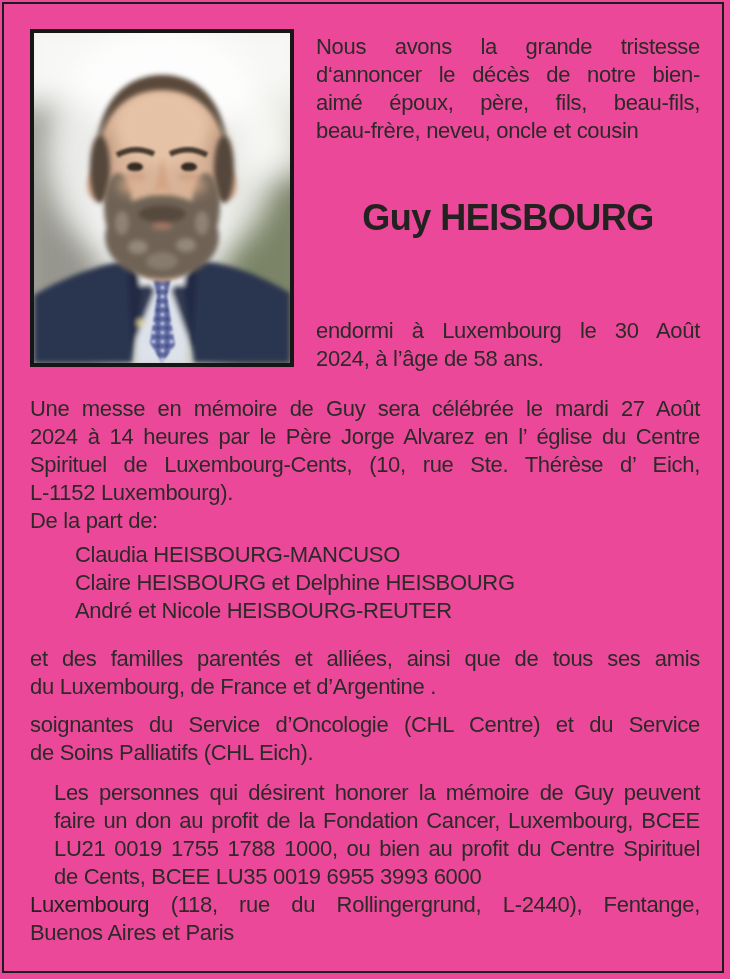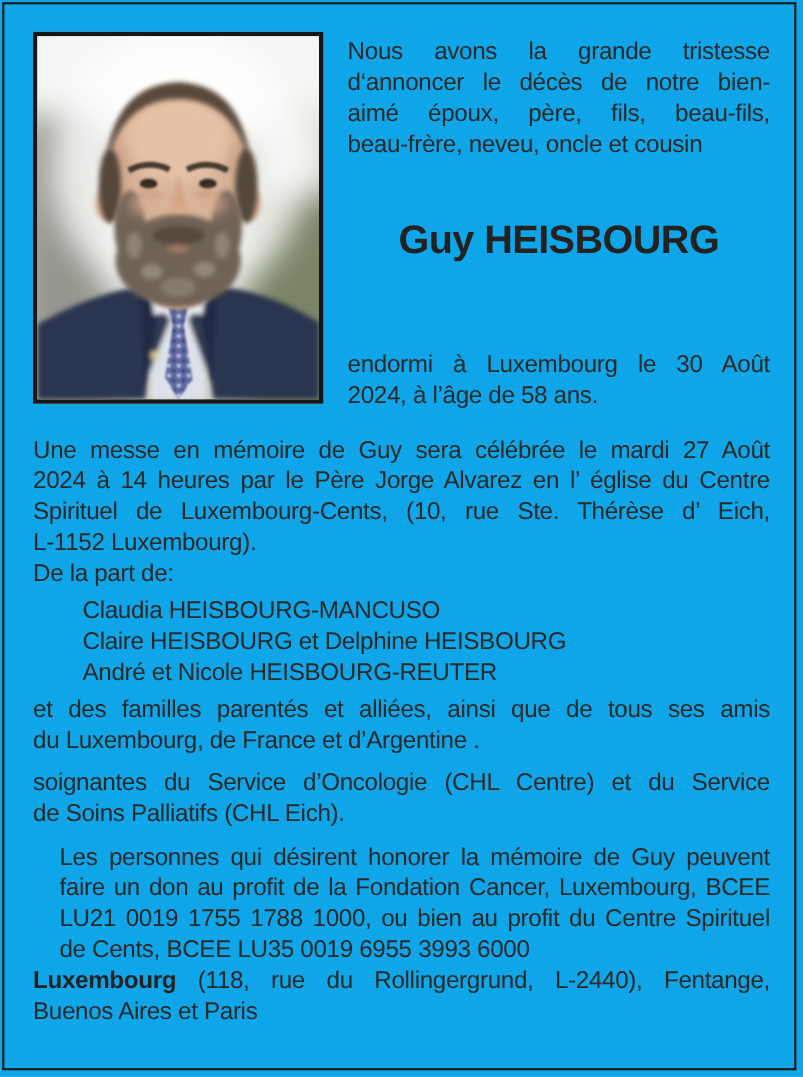--- a/index.html
+++ b/index.html
@@ -1,17 +1,17 @@
 <!DOCTYPE html>
 <html><head>
 <meta charset="utf-8">
 <style>
   html,body{margin:0;padding:0;background:#ffffff;}
   .sheet{
-    position:relative;width:730px;height:979px;background:#0ea5e9;overflow:hidden;
+    position:relative;width:730px;height:979px;background:#ec4899;overflow:hidden;
     font-family:"Liberation Sans","DejaVu Sans",sans-serif;color:#2b2a28;
   }
   .outer-border{
     position:absolute;left:2px;top:2px;width:722px;height:971px;
     border:2px solid #1c1c1a;box-sizing:border-box;pointer-events:none;
   }
   .content{position:absolute;left:30px;top:29px;width:670px;}
   .top-row{display:flex;}
   .photo-frame{
     margin:0;flex:0 0 auto;width:264px;height:338px;box-sizing:border-box;
@@ -25,25 +25,25 @@
   .intro{margin-top:4px;}
   .name{
     margin:53px 0 0 0;font-size:36px;line-height:40px;font-weight:700;
     text-align:center;letter-spacing:-0.5px;color:#232221;
   }
   .death{margin-top:79px;}
   .body-block{margin-top:22px;}
   .from{text-align:left;}
   .from .jline,.family .jline{text-align:right;text-align-last:left;}
   .family{margin-top:6px;padding-left:45px;}
-  .p-families{margin-top:6px;}
+  .p-families{margin-top:20px;}
   .p-thanks{margin-top:10px;}
   .p-donation{margin-top:12px;margin-left:24px;}
   .p-residence{margin-top:0;}
-  .p-residence b{font-weight:700;color:#232221;}
+  .p-residence b{font-weight:400;color:#232221;}
 </style>
 </head>
 <body>
 
 <div class="sheet">
   <div class="outer-border"></div>
 
   <div class="content">
     <div class="top-row">
 

